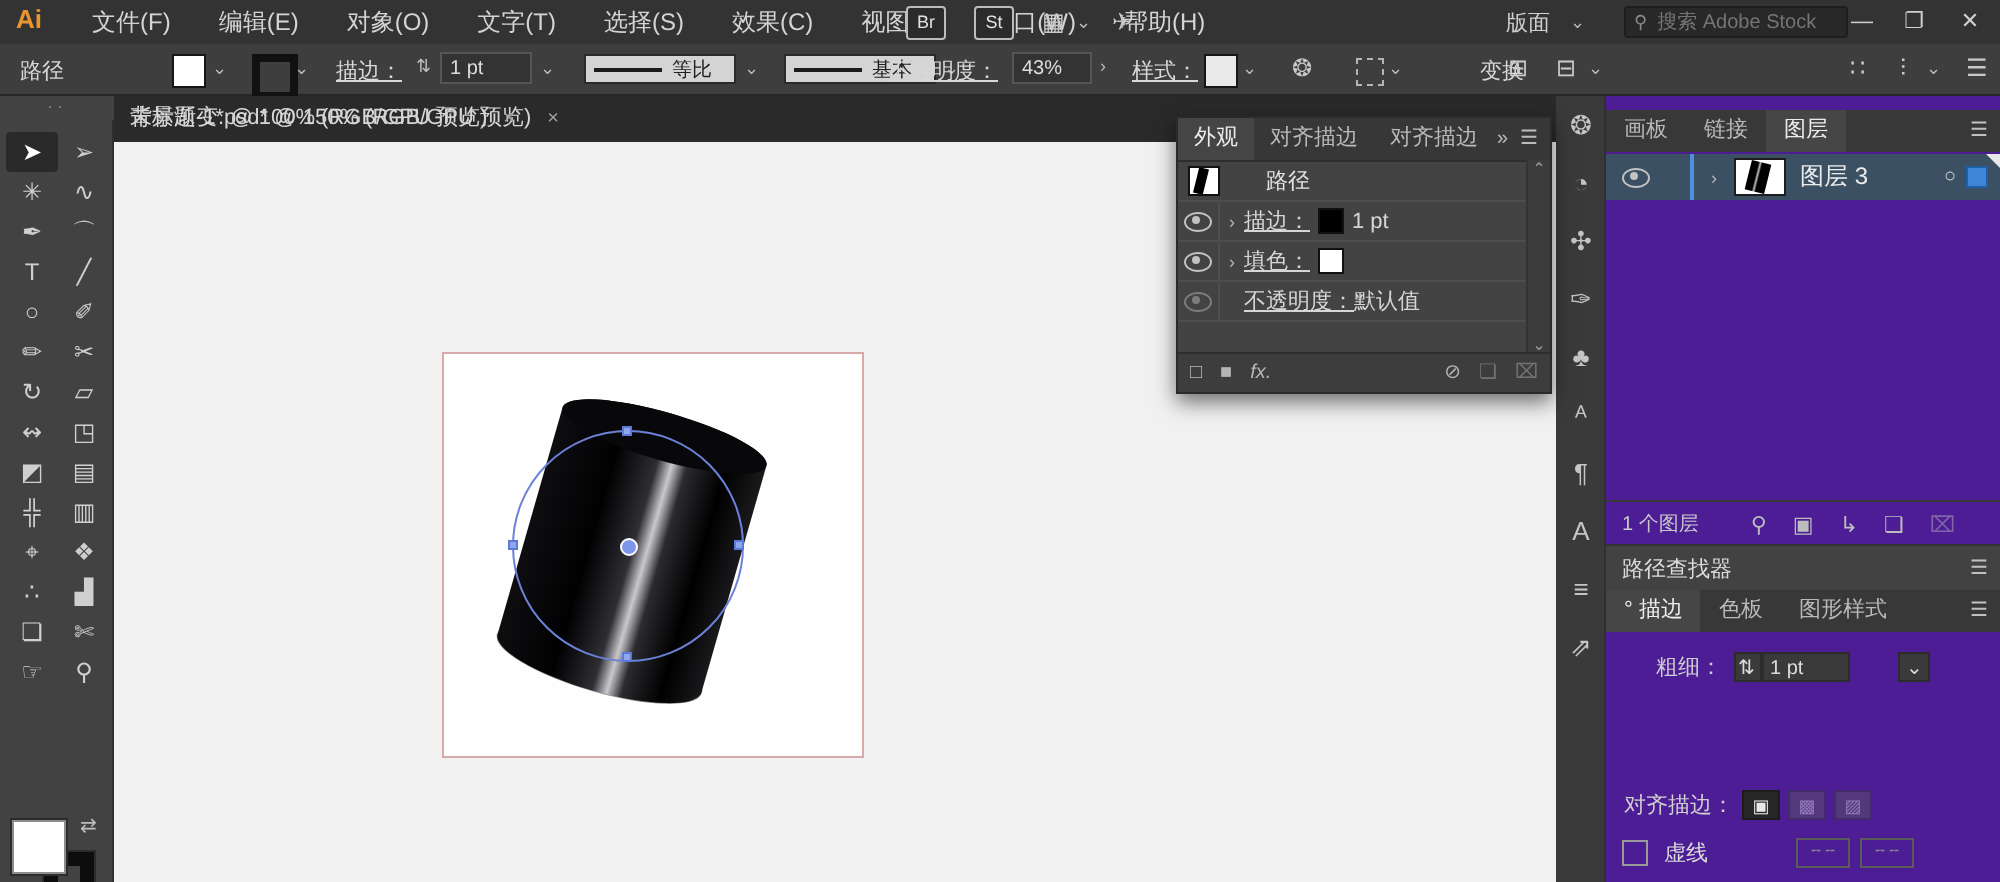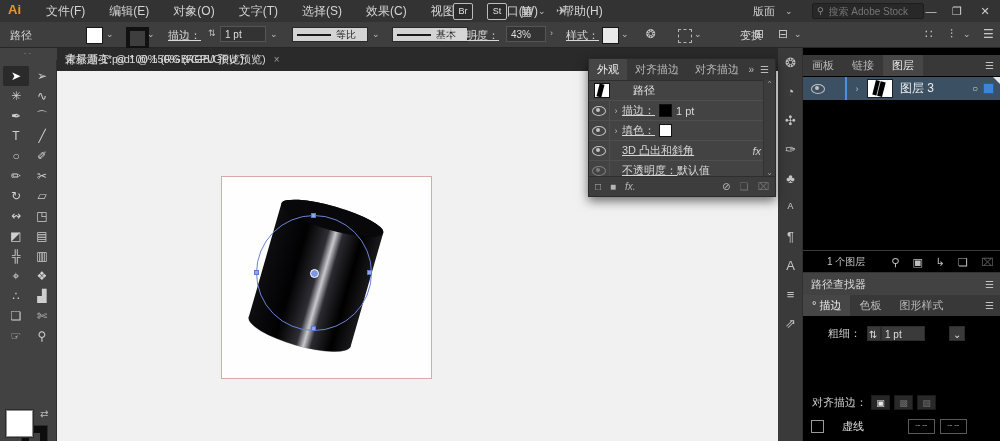--- a/index.html
+++ b/index.html
@@ -68,21 +68,21 @@
   .mini-swatch{width:11px;height:11px;border:1px solid #111;margin:0 4px;}
   #app-footer{position:absolute;left:0;bottom:0;width:100%;height:20px;background:#3d3d3d;border-top:1px solid #2e2e2e;
       display:flex;align-items:center;padding:0 6px;box-sizing:border-box;gap:9px;font-size:10px;color:#b5b5b5;}
   .dim{opacity:.45;}
   #app-scroll{position:absolute;right:0;top:21px;width:11px;height:97px;background:#3c3c3c;border-left:1px solid #333;
       color:#9a9a9a;font-size:8px;text-align:center;}
   
   #iconstrip{left:778px;top:48px;width:25px;height:393px;background:#3a3a3a;border-right:1px solid #303030;box-sizing:border-box;}
   #iconstrip .dockicon{width:25px;height:29px;text-align:center;line-height:29px;font-size:13px;color:#c5c5c5;}
   
-  #dock{left:803px;top:48px;width:197px;height:393px;background:#000000;}
+  #dock{left:803px;top:48px;width:197px;height:393px;background:#4c1d95;}
   .dock-tabs{position:absolute;left:0;width:197px;height:21px;background:#383838;display:flex;align-items:center;font-size:11px;}
   .dock-tabs .ptab{padding:0 9px;line-height:21px;color:#b9b9b9;}
   .dock-tabs .ptab.active{background:#464646;color:#ececec;}
   .hamb{position:absolute;right:6px;font-size:10px;color:#c0c0c0;}
   #layer-row{position:absolute;left:0;top:29px;width:197px;height:23px;background:#3c5064;display:flex;align-items:center;}
   #layer-row .cbar{width:2px;height:23px;background:#4f8fdc;margin-left:20px;}
   #layer-thumb{width:24px;height:17px;background:#fff;border:1px solid #1e1e1e;margin-left:4px;position:relative;overflow:hidden;}
   #layer-thumb .cyl{position:absolute;left:6px;top:1px;width:10px;height:15px;background:linear-gradient(90deg,#000 35%,#bbb 45%,#000 55%);transform:rotate(14deg);}
   #layer-corner{position:absolute;right:0;top:0;width:0;height:0;border-left:7px solid transparent;border-top:7px solid #e8e8e8;}
   #layers-footer{position:absolute;left:0;top:202px;width:197px;height:22px;border-top:1px solid #3a3a3a;
@@ -367,27 +367,20 @@
     <div class="approw">
       <span class="eyecol">
           <span class="eye"></span>
         </span>
       <span class="expand">›</span>
       <span class="ulink">填色：</span>
       <span class="mini-swatch" style="background:#fff"></span>
     </div>
     <div class="approw">
       <span class="eyecol">
-          <span class="eye"></span>
-        </span>
-      <span class="ulink" style="margin-left:12px">3D 凸出和斜角</span>
-      <span style="margin-left:auto;margin-right:14px;font-style:italic;color:#cfcfcf">fx</span>
-    </div>
-    <div class="approw">
-      <span class="eyecol">
           <span class="eye dim"></span>
         </span>
       <span class="ulink" style="margin-left:12px">不透明度：</span>
       <span>默认值</span>
     </div>
     <div id="app-scroll">
       <div>⌃</div>
       <div style="position:absolute;bottom:0;width:100%">⌄</div>
     </div>
     <div id="app-footer">
@@ -457,21 +450,21 @@
       <span class="expand" style="margin-left:4px">›</span>
       <span id="layer-thumb">
           <span class="cyl"></span>
         </span>
       <span style="margin-left:7px;color:#ececec">图层 3</span>
       <span style="margin-left:auto;color:#d0d0d0;font-size:10px">○</span>
       <span style="width:9px;height:9px;background:#3f85d6;border:1px solid #1f5fa8;margin:0 6px 0 5px"></span>
       <span id="layer-corner"></span>
     </div>
     <div id="layers-footer">
-      <span style="margin-left:24px">1 个图层</span>
+      <span style="margin-left:8px">1 个图层</span>
       <span class="fic" style="margin-left:26px">⚲</span>
       <span class="fic">▣</span>
       <span class="fic">↳</span>
       <span class="fic">❏</span>
       <span class="fic dim">⌧</span>
     </div>
 
     <div id="pathfinder-bar">
       <span style="margin-left:8px">路径查找器</span>
       <span class="hamb">☰</span>
@@ -491,21 +484,21 @@
         <span class="sfield" style="width:16px;text-align:center;margin-left:24px">⌄</span>
       </div>
       <div class="srow" style="top:77px">
         <span style="width:64px;text-align:right;color:#cfcfcf">对齐描边：</span>
         <span class="sbtn selected" style="margin-left:4px">▣</span>
         <span class="sbtn dim">▩</span>
         <span class="sbtn dim">▨</span>
       </div>
       <div class="srow" style="top:101px">
         <span class="checkbox" style="margin-left:8px"></span>
-        <span style="margin-left:18px;color:#dcdcdc">虚线</span>
+        <span style="margin-left:8px;color:#dcdcdc">虚线</span>
         <span class="dashbtn" style="margin-left:44px">╌ ╌</span>
         <span class="dashbtn" style="margin-left:5px">╌ ╌</span>
       </div>
 
     </div>
   </div>
 
 </div>
 
 </body></html>

